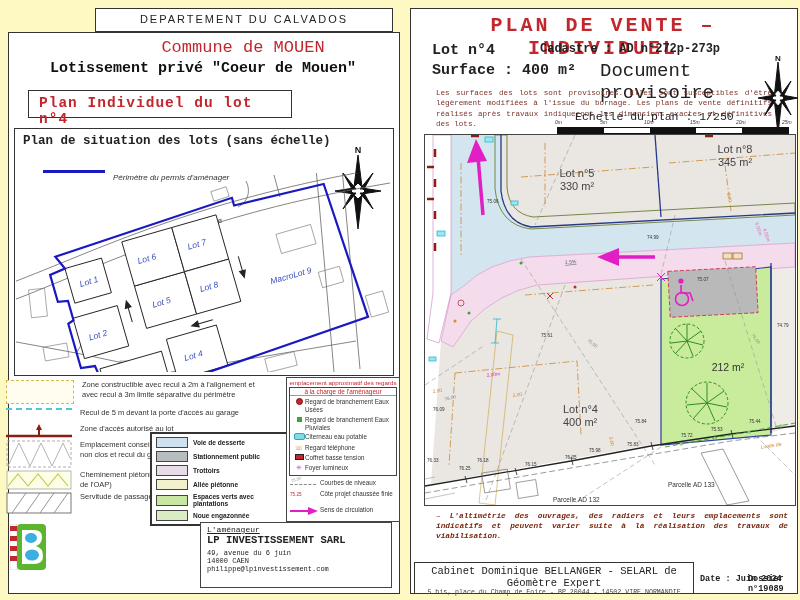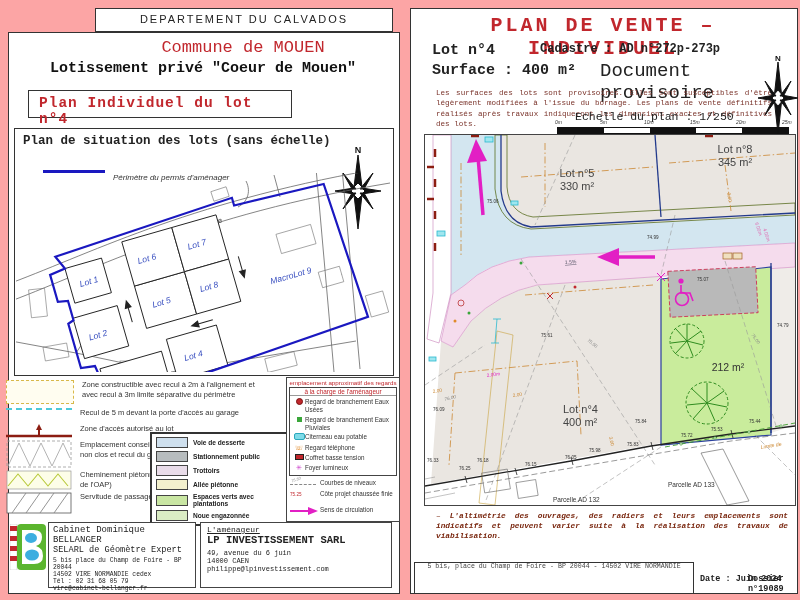--- a/index.html
+++ b/index.html
@@ -1,16 +1,16 @@
 <!DOCTYPE html>
 <html><head>
 <meta charset="utf-8">
 <style>
   html,body{margin:0;padding:0;background:#fff;}
-  .canvas{position:relative;width:800px;height:600px;background:#fca5a5;overflow:hidden;
+  .canvas{position:relative;width:800px;height:600px;background:#fef9c3;overflow:hidden;
           font-family:"Liberation Sans",sans-serif;color:#222;}
   .abs{position:absolute;}
   .serif{font-family:Liberation Mono, monospace;}
   .mono{font-family:"Liberation Mono",monospace;}
   .box{border:1.5px solid #333;background:#fff;}
   .red{color:#c1272d;}
   .ctr{text-align:center;}
   
   .rule-row{position:absolute;left:6px;display:flex;align-items:flex-start;}
   .rule-sym{width:66px;flex:0 0 66px;margin-right:8px;position:relative;}
@@ -265,28 +265,20 @@
     <rect x="0" y="0" width="7" height="46" fill="#fff" stroke="#bbb" stroke-width="0.5"></rect>
     <rect x="0" y="2" width="7" height="5" fill="#c1272d"></rect>
       <rect x="0" y="12" width="7" height="5" fill="#c1272d"></rect>
     <rect x="0" y="22" width="7" height="5" fill="#c1272d"></rect>
       <rect x="0" y="32" width="7" height="5" fill="#c1272d"></rect>
     <rect x="7" y="0" width="29" height="46" rx="4" fill="#5bb52e"></rect>
     <path d="M12,6 L24,6 Q32,6 32,13 Q32,20 26,22 Q33,24 33,32 Q33,40 24,40 L12,40 Z" fill="#fff"></path>
     <ellipse cx="21" cy="14" rx="6" ry="5" fill="#3daee0"></ellipse>
     <ellipse cx="22" cy="31" rx="7" ry="5.5" fill="#3daee0"></ellipse>
   </svg>
-  <div class="abs" style="left:48px;top:522px;width:148px;height:66px;border:1px solid #444;background:#fff;padding:2px 4px;box-sizing:border-box;">
-    <div class="serif" style="font-size:9px;">Cabinet Dominique BELLANGER</div>
-    <div class="serif" style="font-size:8.6px;">SELARL de Géomètre Expert</div>
-    <div class="serif" style="font-size:6.3px;margin-top:2px;">5 bis place du Champ de Foire - BP 20044</div>
-    <div class="serif" style="font-size:6.3px;">14502 VIRE NORMANDIE cedex</div>
-    <div class="serif" style="font-size:6.3px;">Tél : 02 31 68 05 79</div>
-    <div class="serif" style="font-size:6.3px;">vire@cabinet-bellanger.fr</div>
-  </div>
   <div class="abs" style="left:200px;top:522px;width:192px;height:66px;border:1px solid #444;background:#fff;padding:2px 6px;box-sizing:border-box;">
     <div class="serif" style="font-size:8px;text-decoration:underline;">L'aménageur</div>
     <div class="serif" style="font-size:10.5px;font-weight:bold;">LP INVESTISSEMENT SARL</div>
     <div class="serif" style="font-size:7px;margin-top:3px;">49, avenue du 6 juin</div>
     <div class="serif" style="font-size:7px;">14000 CAEN</div>
     <div class="serif" style="font-size:7px;">philippe@lpinvestissement.com</div>
   </div>
 
   <div class="abs box" style="left:410px;top:8px;width:386px;height:584px;border-width:1px;"></div>
 
@@ -515,18 +507,19 @@
         <text x="302" y="58" font-size="4.8" fill="#cc8833" transform="rotate(80 302 58)">2.00</text>
       </g>
     </svg>
   </div>
 
   <div class="abs serif" style="left:416px;top:510px;width:372px;font-size:7.8px;font-weight:bold;font-style:italic;color:#7a2810;line-height:1.3;text-align:justify;">
     <div style="margin-top:1px;margin-left:20px;">–  L'altimétrie des ouvrages, des radiers et leurs emplacements sont indicatifs et peuvent varier suite à la réalisation des travaux de viabilisation.</div>
   </div>
 
   <div class="abs ctr" style="left:414px;top:562px;width:278px;height:30px;border:1.5px solid #333;background:#fff;">
+    <div class="serif" style="font-size:10.5px;margin-top:2px;color:#222;">Cabinet Dominique BELLANGER - SELARL de Géomètre Expert</div>
     <div class="serif" style="font-size:6.6px;color:#444;">5 bis, place du Champ de Foire - BP 20044 - 14502 VIRE NORMANDIE</div>
   </div>
   <div class="abs serif" style="left:700px;top:574px;font-size:8.5px;font-weight:bold;">Date : Juin 2024</div>
   <div class="abs serif" style="left:748px;top:574px;font-size:8.5px;font-weight:bold;">Dossier n°19089</div>
 
 </div>
 
 </body></html>

